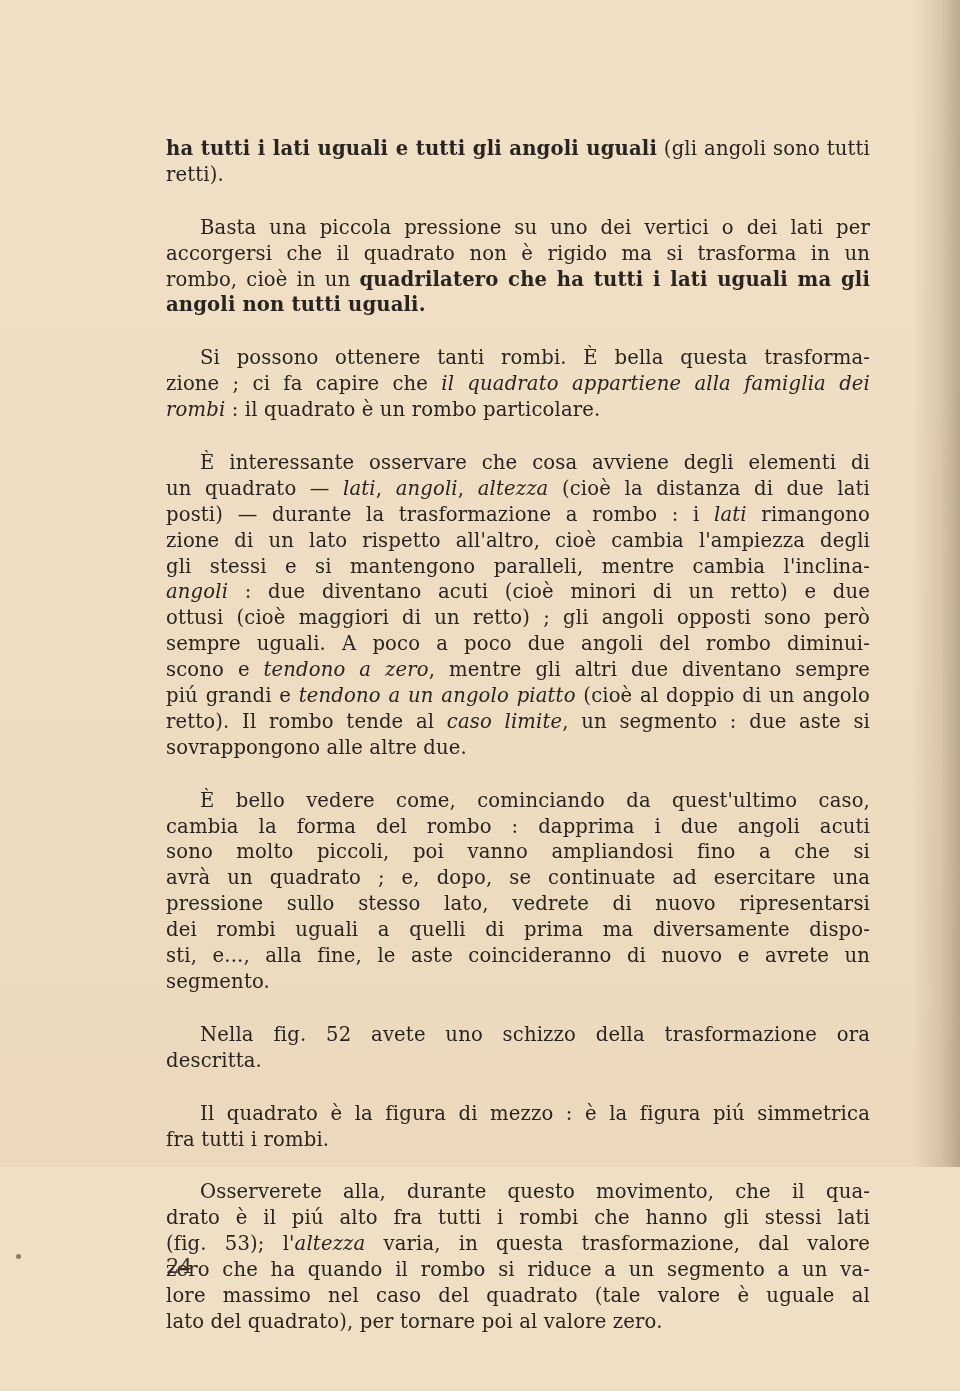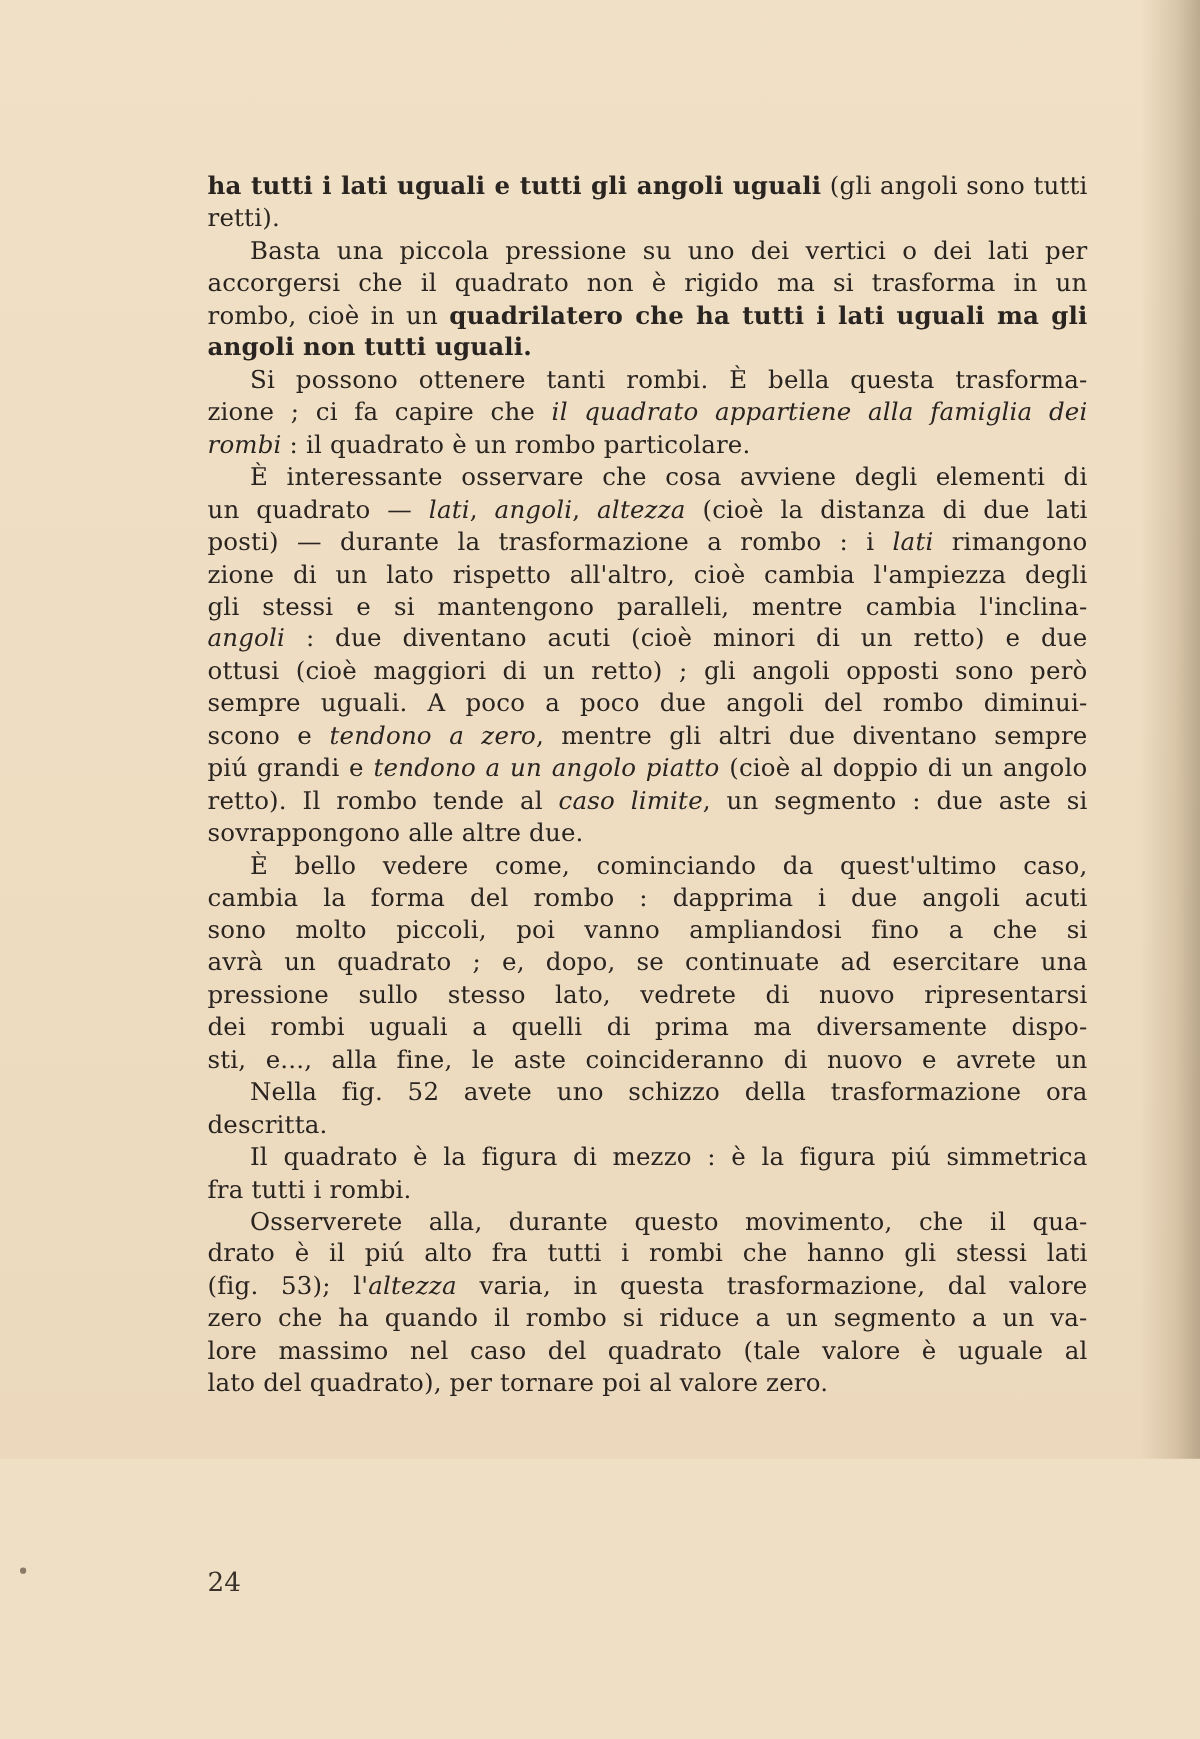--- a/index.html
+++ b/index.html
@@ -19,21 +19,21 @@
   .text-block {
     position: absolute; left: 166px; top: 136px; width: 704px;
     font-size: 19.6px; line-height: 25.9px;
     letter-spacing: 0.15px;
   }
   .line {
     display: block; white-space: nowrap; height: 25.9px;
     text-align: justify; text-align-last: justify;
   }
   .line.last { text-align-last: left; }
-  .line.indent { padding-left: 34px; }
+  .line.indent { padding-left: 34px; margin-top: 27px; }
   .bold { font-weight: bold; }
   .it { font-style: italic; }
   .page-number {
     position: absolute; left: 166px; top: 1254px;
     font-size: 21px; color: #3a322a;
   }
   .speck {
     position: absolute; left: 16px; top: 1254px; width: 5px; height: 5px;
     border-radius: 50%; background: #8a7a68;
   }
@@ -65,20 +65,21 @@
       <span class="line"><span>piú grandi e </span><span class="it">tendono a un angolo piatto</span><span> (cioè al doppio di un angolo</span></span>
       <span class="line"><span>retto). Il rombo tende al </span><span class="it">caso limite</span><span>, un segmento : due aste si</span></span>
       <span class="line last"><span>sovrappongono alle altre due.</span></span>
       <span class="line indent"><span>È bello vedere come, cominciando da quest'ultimo caso,</span></span>
       <span class="line"><span>cambia la forma del rombo : dapprima i due angoli acuti</span></span>
       <span class="line"><span>sono molto piccoli, poi vanno ampliandosi fino a che si</span></span>
       <span class="line"><span>avrà un quadrato ; e, dopo, se continuate ad esercitare una</span></span>
       <span class="line"><span>pressione sullo stesso lato, vedrete di nuovo ripresentarsi</span></span>
       <span class="line"><span>dei rombi uguali a quelli di prima ma diversamente dispo-</span></span>
       <span class="line"><span>sti, e..., alla fine, le aste coincideranno di nuovo e avrete un</span></span>
+      <span class="line last"><span>segmento.</span></span>
       <span class="line indent"><span>Nella fig. 52 avete uno schizzo della trasformazione ora</span></span>
       <span class="line last"><span>descritta.</span></span>
       <span class="line indent"><span>Il quadrato è la figura di mezzo : è la figura piú simmetrica</span></span>
       <span class="line last"><span>fra tutti i rombi.</span></span>
       <span class="line indent"><span>Osserverete alla, durante questo movimento, che il qua-</span></span>
       <span class="line"><span>drato è il piú alto fra tutti i rombi che hanno gli stessi lati</span></span>
       <span class="line"><span>(fig. 53); l'</span><span class="it">altezza</span><span> varia, in questa trasformazione, dal valore</span></span>
       <span class="line"><span>zero che ha quando il rombo si riduce a un segmento a un va-</span></span>
       <span class="line"><span>lore massimo nel caso del quadrato (tale valore è uguale al</span></span>
       <span class="line last"><span>lato del quadrato), per tornare poi al valore zero.</span></span>

